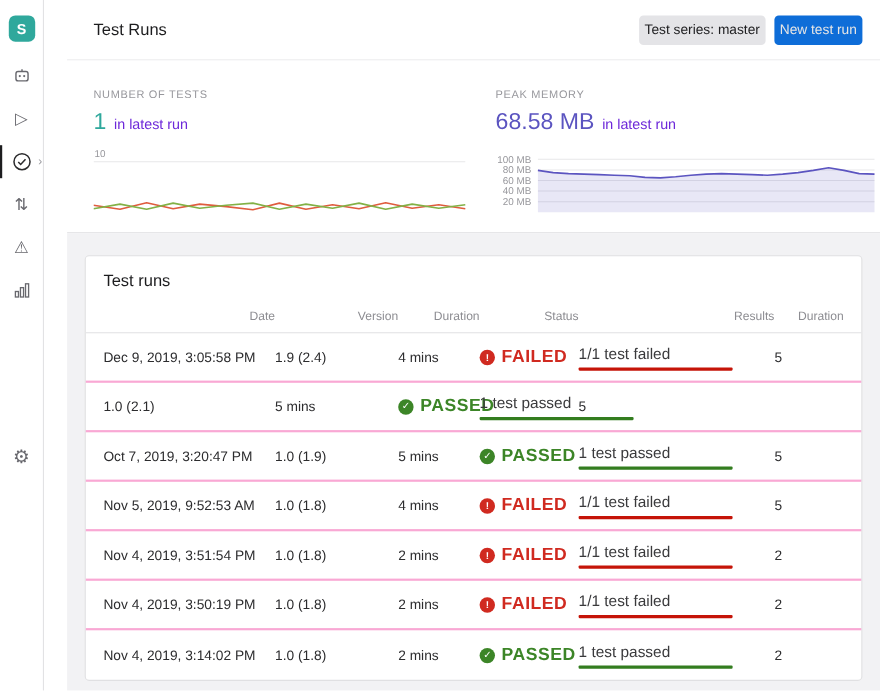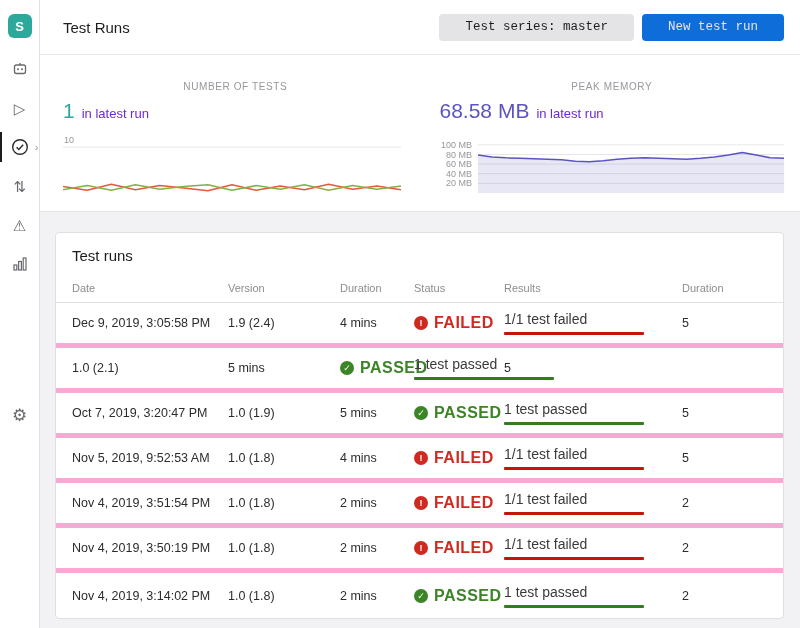--- a/index.html
+++ b/index.html
@@ -18,51 +18,51 @@
   .side-item svg { display:block; }
   .side-item .glyph { font-size:15px; line-height:1; }
   .side-item.active { color:#2c2c2e; }
   .side-item.active::before { content:""; position:absolute; left:0; top:-2px; bottom:-2px;
                               width:2px; background:#1d1d1f; }
   .side-item .chev { position:absolute; right:1px; font-size:11px; color:#98989d; }
   .gear-item { margin-top:112px; }
   .gear-item .glyph { font-size:17px; }
 
   
-  .main { margin-left:39px; }
+  .main { margin-left:61px; }
   .header { height:55px; display:flex; align-items:center; padding:0 16px 0 24px;
             border-bottom:1px solid #e8e8ea; background:#fff; }
   .page-title { font-size:15px; font-weight:500; color:#1d1d1f; }
   .header-actions { margin-left:auto; display:flex; gap:8px; }
-  .btn { height:27px; padding:0 26px; border:none; border-radius:4px; font-size:12.5px;
-         font-family:Liberation Mono, monospace; cursor:pointer; }
+  .btn { height:27px; padding:0 5px; border:none; border-radius:4px; font-size:12.5px;
+         font-family:Liberation Sans, sans-serif; cursor:pointer; }
   .btn-gray { background:#e4e4e7; color:#1d1d1f; }
   .btn-blue { background:var(--blue,#0e6dd8); color:#e5e5e5; }
 
   
   .summary { display:flex; gap:32px; padding:26px 16px 0 24px; height:157px; background:#fff;
-             border-bottom:1px solid #e4e4e6;text-align:center; }
+             border-bottom:1px solid #e4e4e6; }
   .panel { flex:1; min-width:0; }
   .panel-label { font-size:10px; letter-spacing:.06em; color:#97979c; margin-bottom:7px; }
   .panel-value { display:flex; align-items:baseline; gap:7px; }
   .big { font-size:21px; }
   .big.teal { color:var(--teal,#2fa89c); }
   .big.purple { color:var(--purple,#5b54c0); }
   .suffix { font-size:13px; color:#6d28d9; }
   .chart { margin-top:8px; display:block; }
 
   
   .content { background:#f2f2f4; height:416px; padding:20px 16px 0; }
   .card { background:#fff; border:1px solid #e0e0e2; border-radius:4px; }
   .card-title { font-size:15px; color:#1d1d1f; padding:14px 16px 12px; }
   .thead, .row { display:grid; grid-template-columns:156px 112px 74px 90px 178px 1fr;
                  align-items:center; padding:0 16px; }
   .thead { font-size:11px; color:#8d8d92; padding-top:6px; padding-bottom:8px;
-           border-bottom:1px solid #e3e3e5; }
-  .row { height:45px; border-bottom:5px solid #f9a8d4; font-size:12.5px; color:#2c2c2e; }
+           border-bottom:1px solid #e3e3e5;text-align:right; }
+  .row { height:45px; border-bottom:2px solid #f9a8d4; font-size:12.5px; color:#2c2c2e; }
   .row:last-child { border-bottom:none; }
   .status-cell { display:flex; align-items:center; gap:6px; }
   .status-icon { width:14px; height:14px; border-radius:50%; color:#fff; font-size:9px;
                  font-weight:700; display:flex; align-items:center; justify-content:center;
                  flex:0 0 14px; }
   .status-text { font-size:16px; font-weight:700; letter-spacing:.03em; }
   .result-label { font-size:14px; color:#3a3a3c; }
   .result-bar { width:140px; height:3px; border-radius:1px; margin-top:5px; }
 </style>
 </head>

